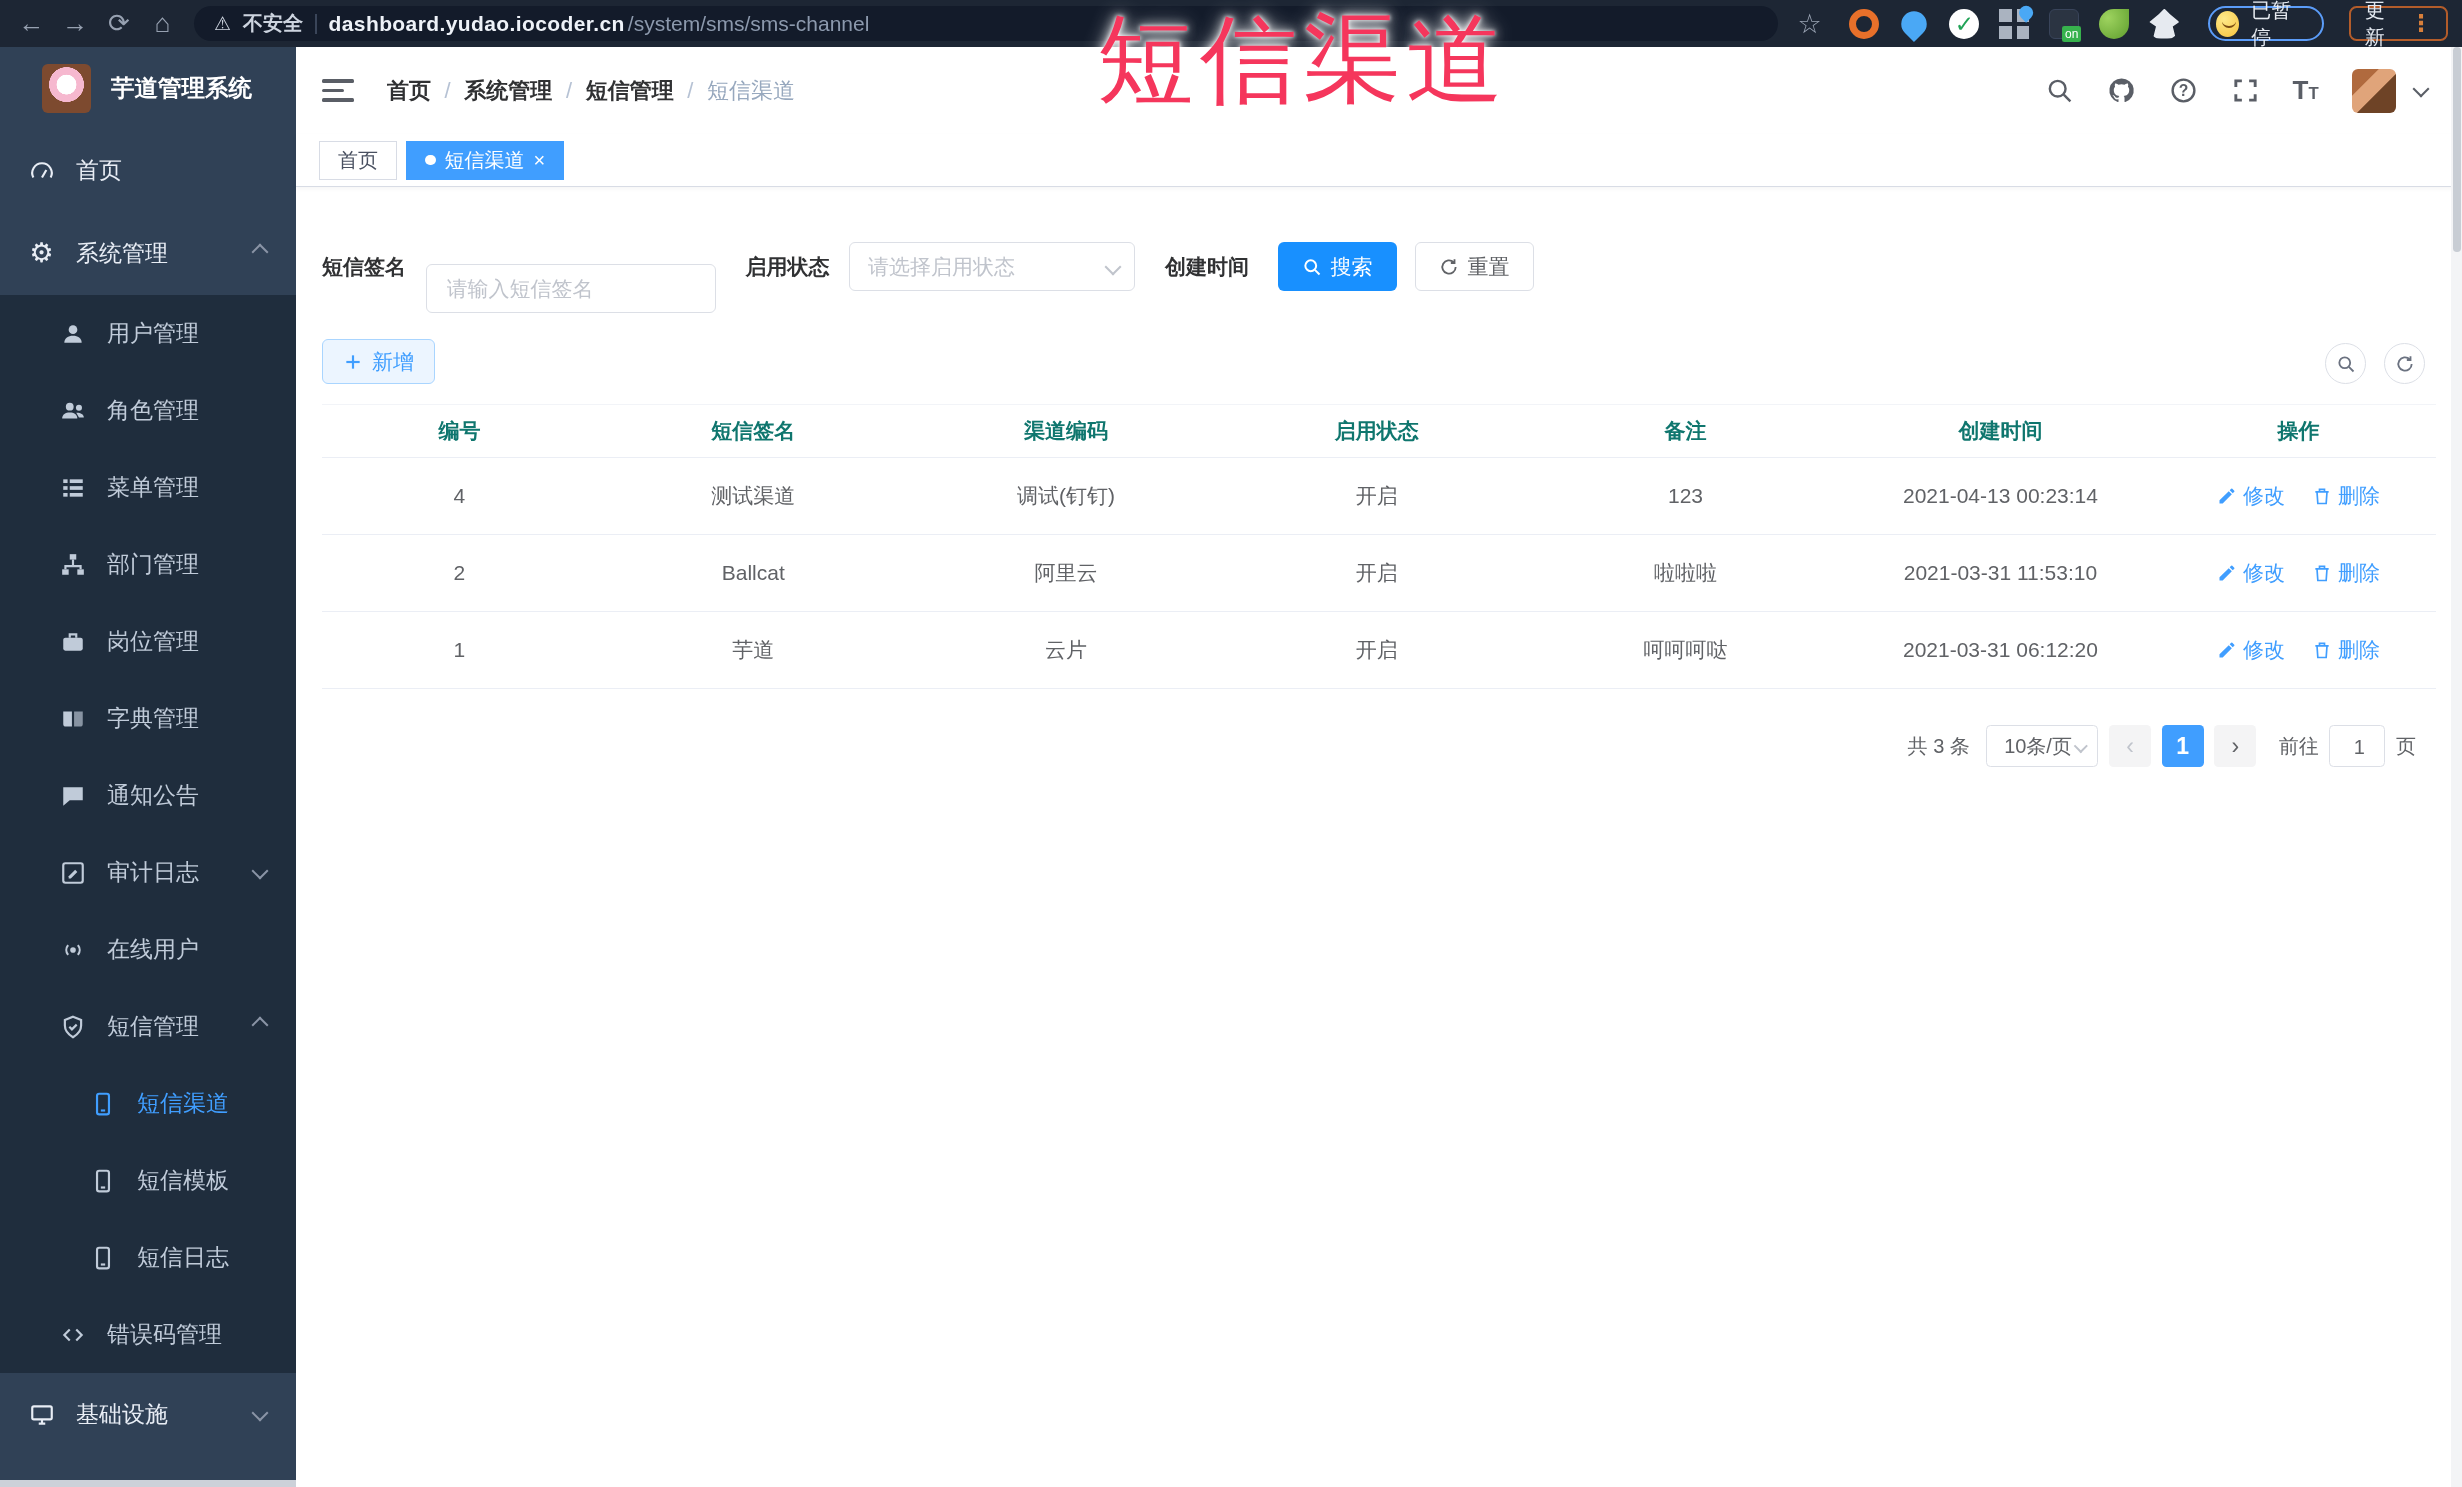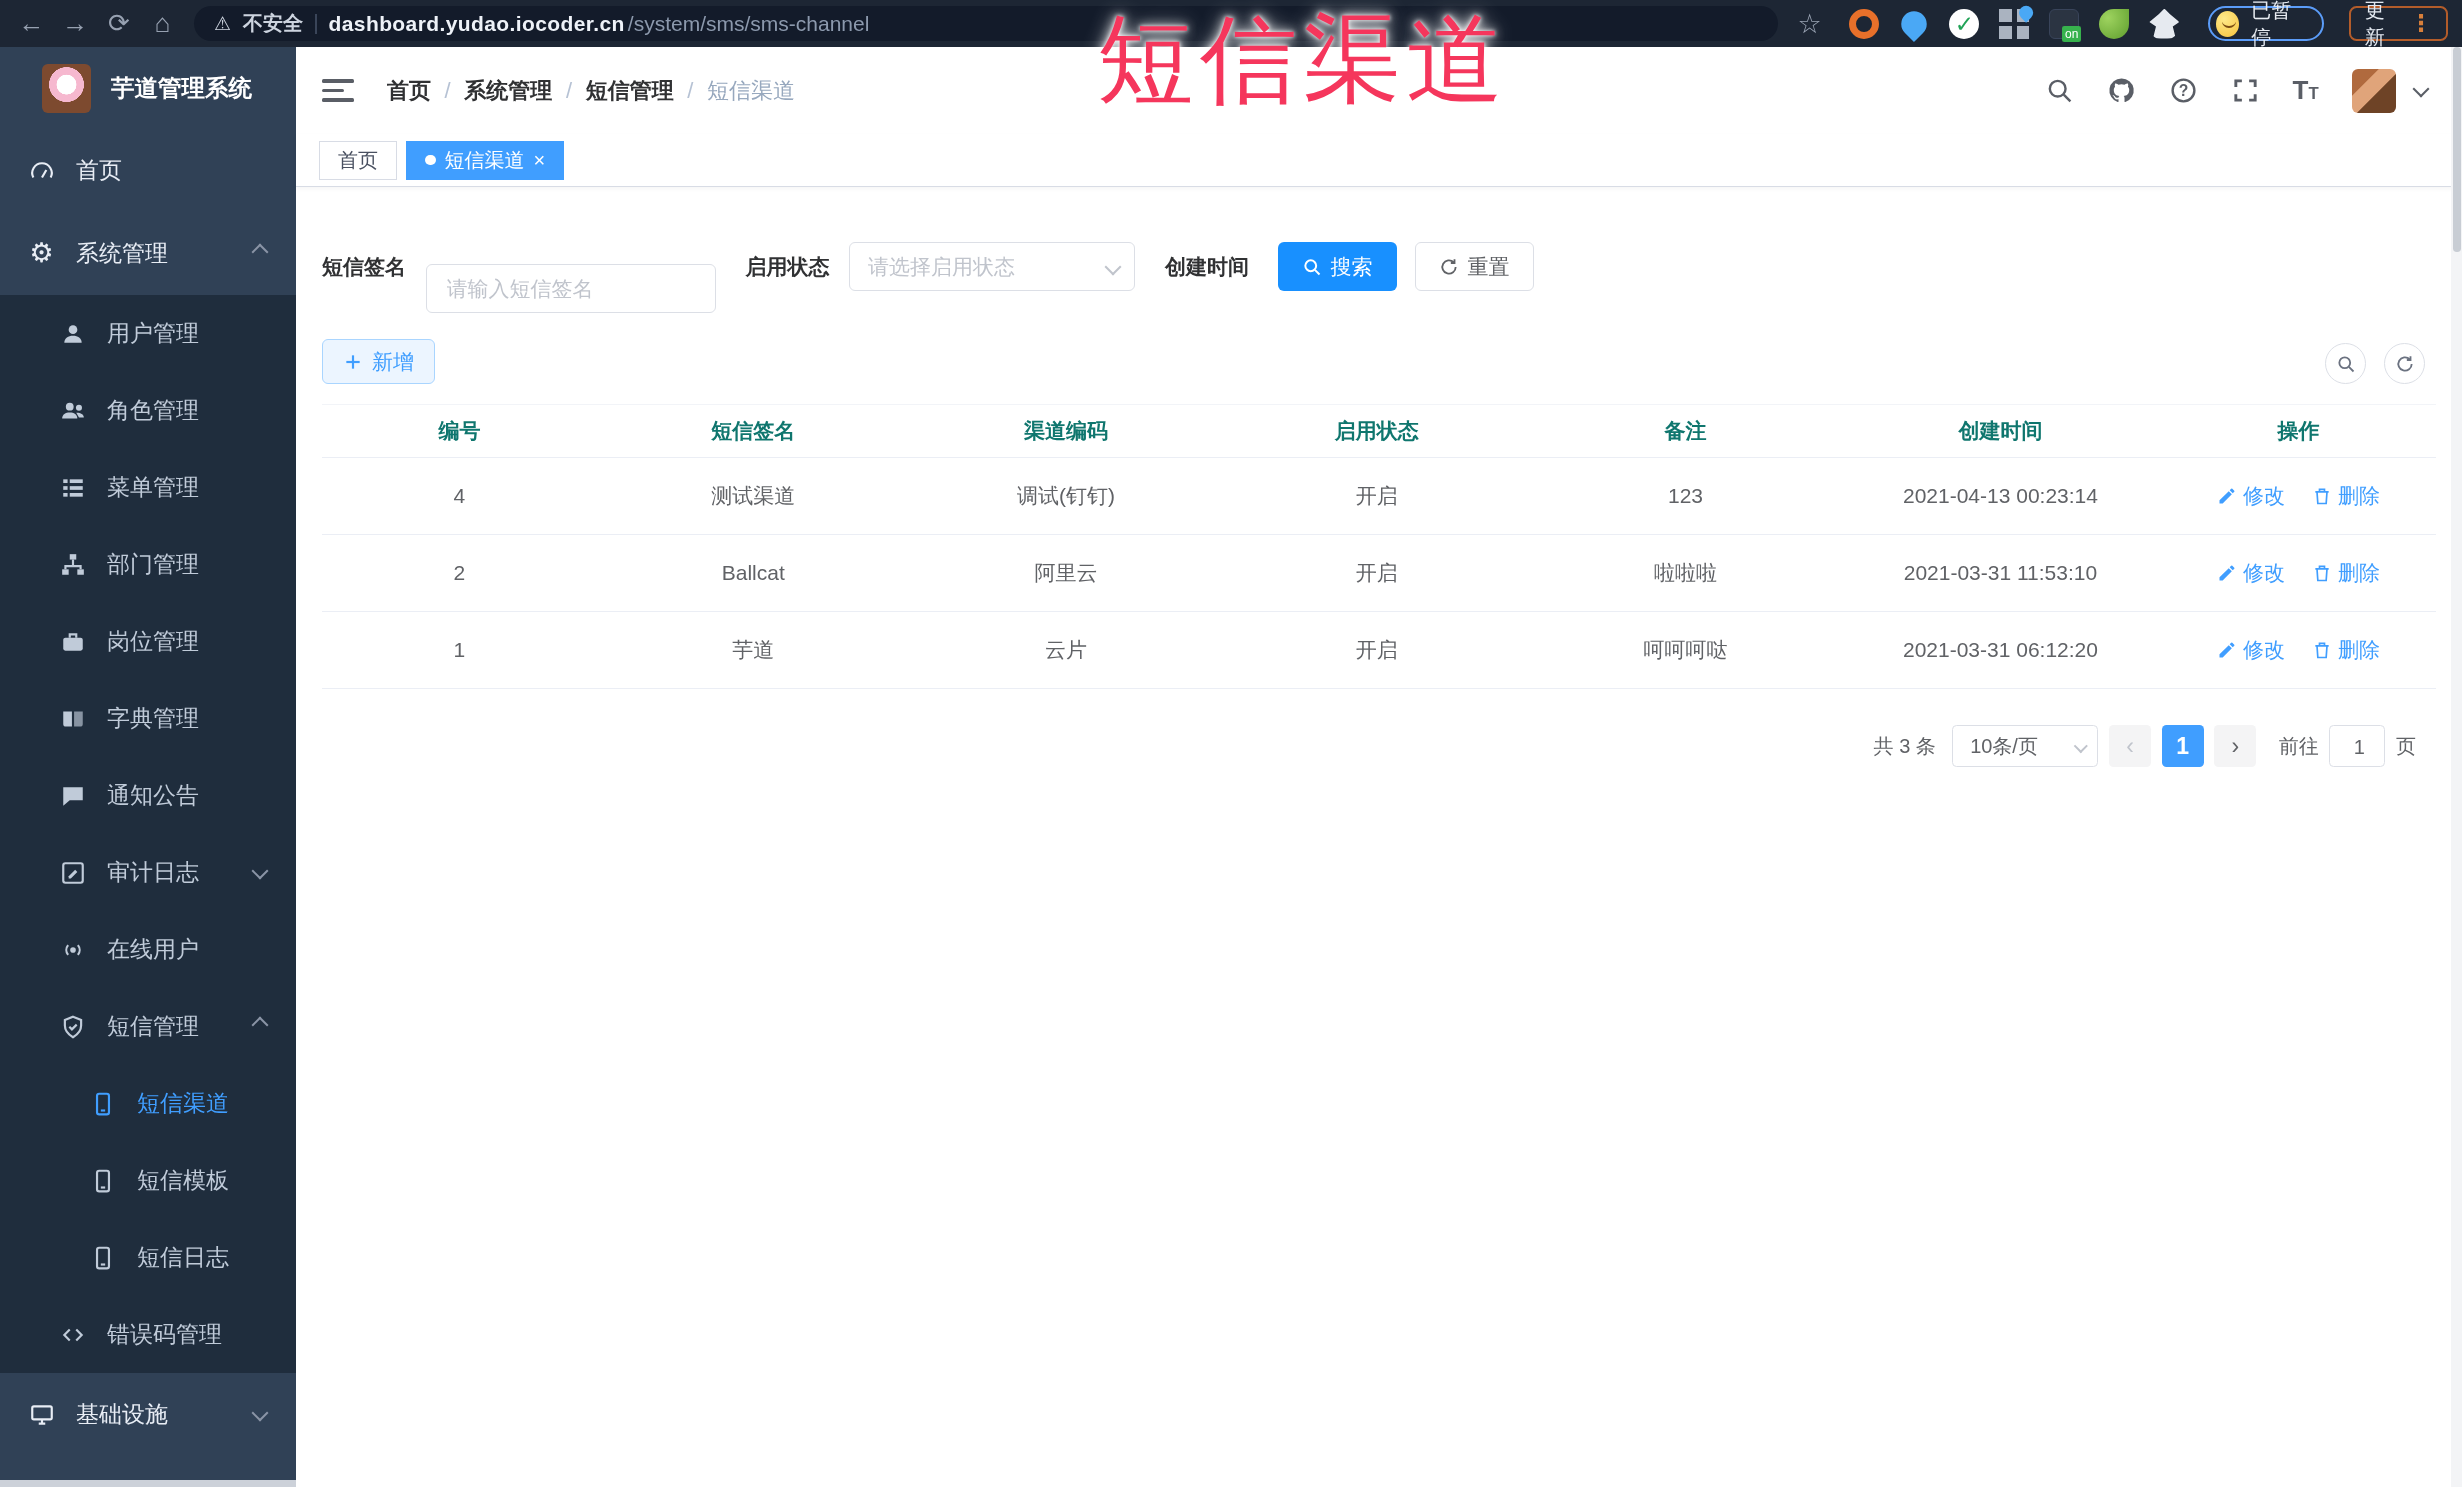--- a/index.html
+++ b/index.html
@@ -111,21 +111,21 @@
   .circ svg{width:20px;height:20px;}
 
   table.grid{width:100%;border-collapse:collapse;table-layout:fixed;margin-top:20px;}
   .grid th{height:50px;font-size:21px;font-weight:700;color:#0f766e;border-bottom:1.5px solid #ebeef5;border-top:1.5px solid #f2f4f8;}
   .grid td{height:74px;font-size:21px;color:#606266;text-align:center;border-bottom:1.5px solid #ebeef5;}
   .act{display:inline-flex;align-items:center;gap:6px;color:#409eff;font-size:21px;margin:0 10.6px;}
   .act svg{width:20px;height:20px;}
 
   .pager{display:flex;align-items:center;justify-content:flex-end;gap:10.6px;margin-top:36px;padding-right:20px;font-size:20px;color:#606266;}
   .pg-total{margin-right:6px;}
-  .pg-size{width:146px;height:42px;border:1.5px solid #dcdfe6;border-radius:4.5px;display:flex;align-items:center;justify-content:space-between;padding:0 12px 0 16.7px;box-sizing:border-box;color:#606266;}
+  .pg-size{width:112px;height:42px;border:1.5px solid #dcdfe6;border-radius:4.5px;display:flex;align-items:center;justify-content:space-between;padding:0 12px 0 16.7px;box-sizing:border-box;color:#606266;}
   .pg-size .chev{color:#c0c4cc;width:7.6px;height:7.6px;}
   .pg-btn{width:42px;height:42px;border-radius:4.5px;background:#f4f4f5;display:flex;align-items:center;justify-content:center;font-size:23px;}
   .pg-prev{color:#c0c4cc;}
   .pg-next{color:#606266;}
   .pg-cur{background:#409eff;color:#fff;font-weight:700;}
   .pg-goto{display:flex;align-items:center;gap:10.6px;margin-left:12px;}
   .pg-input{width:56px;height:42px;border:1.5px solid #dcdfe6;border-radius:4.5px;box-sizing:border-box;}
   .pg-input input{width:100%;height:100%;border:none;outline:none;text-align:center;font-size:20px;color:#606266;background:transparent;}
 </style>
 </head>

